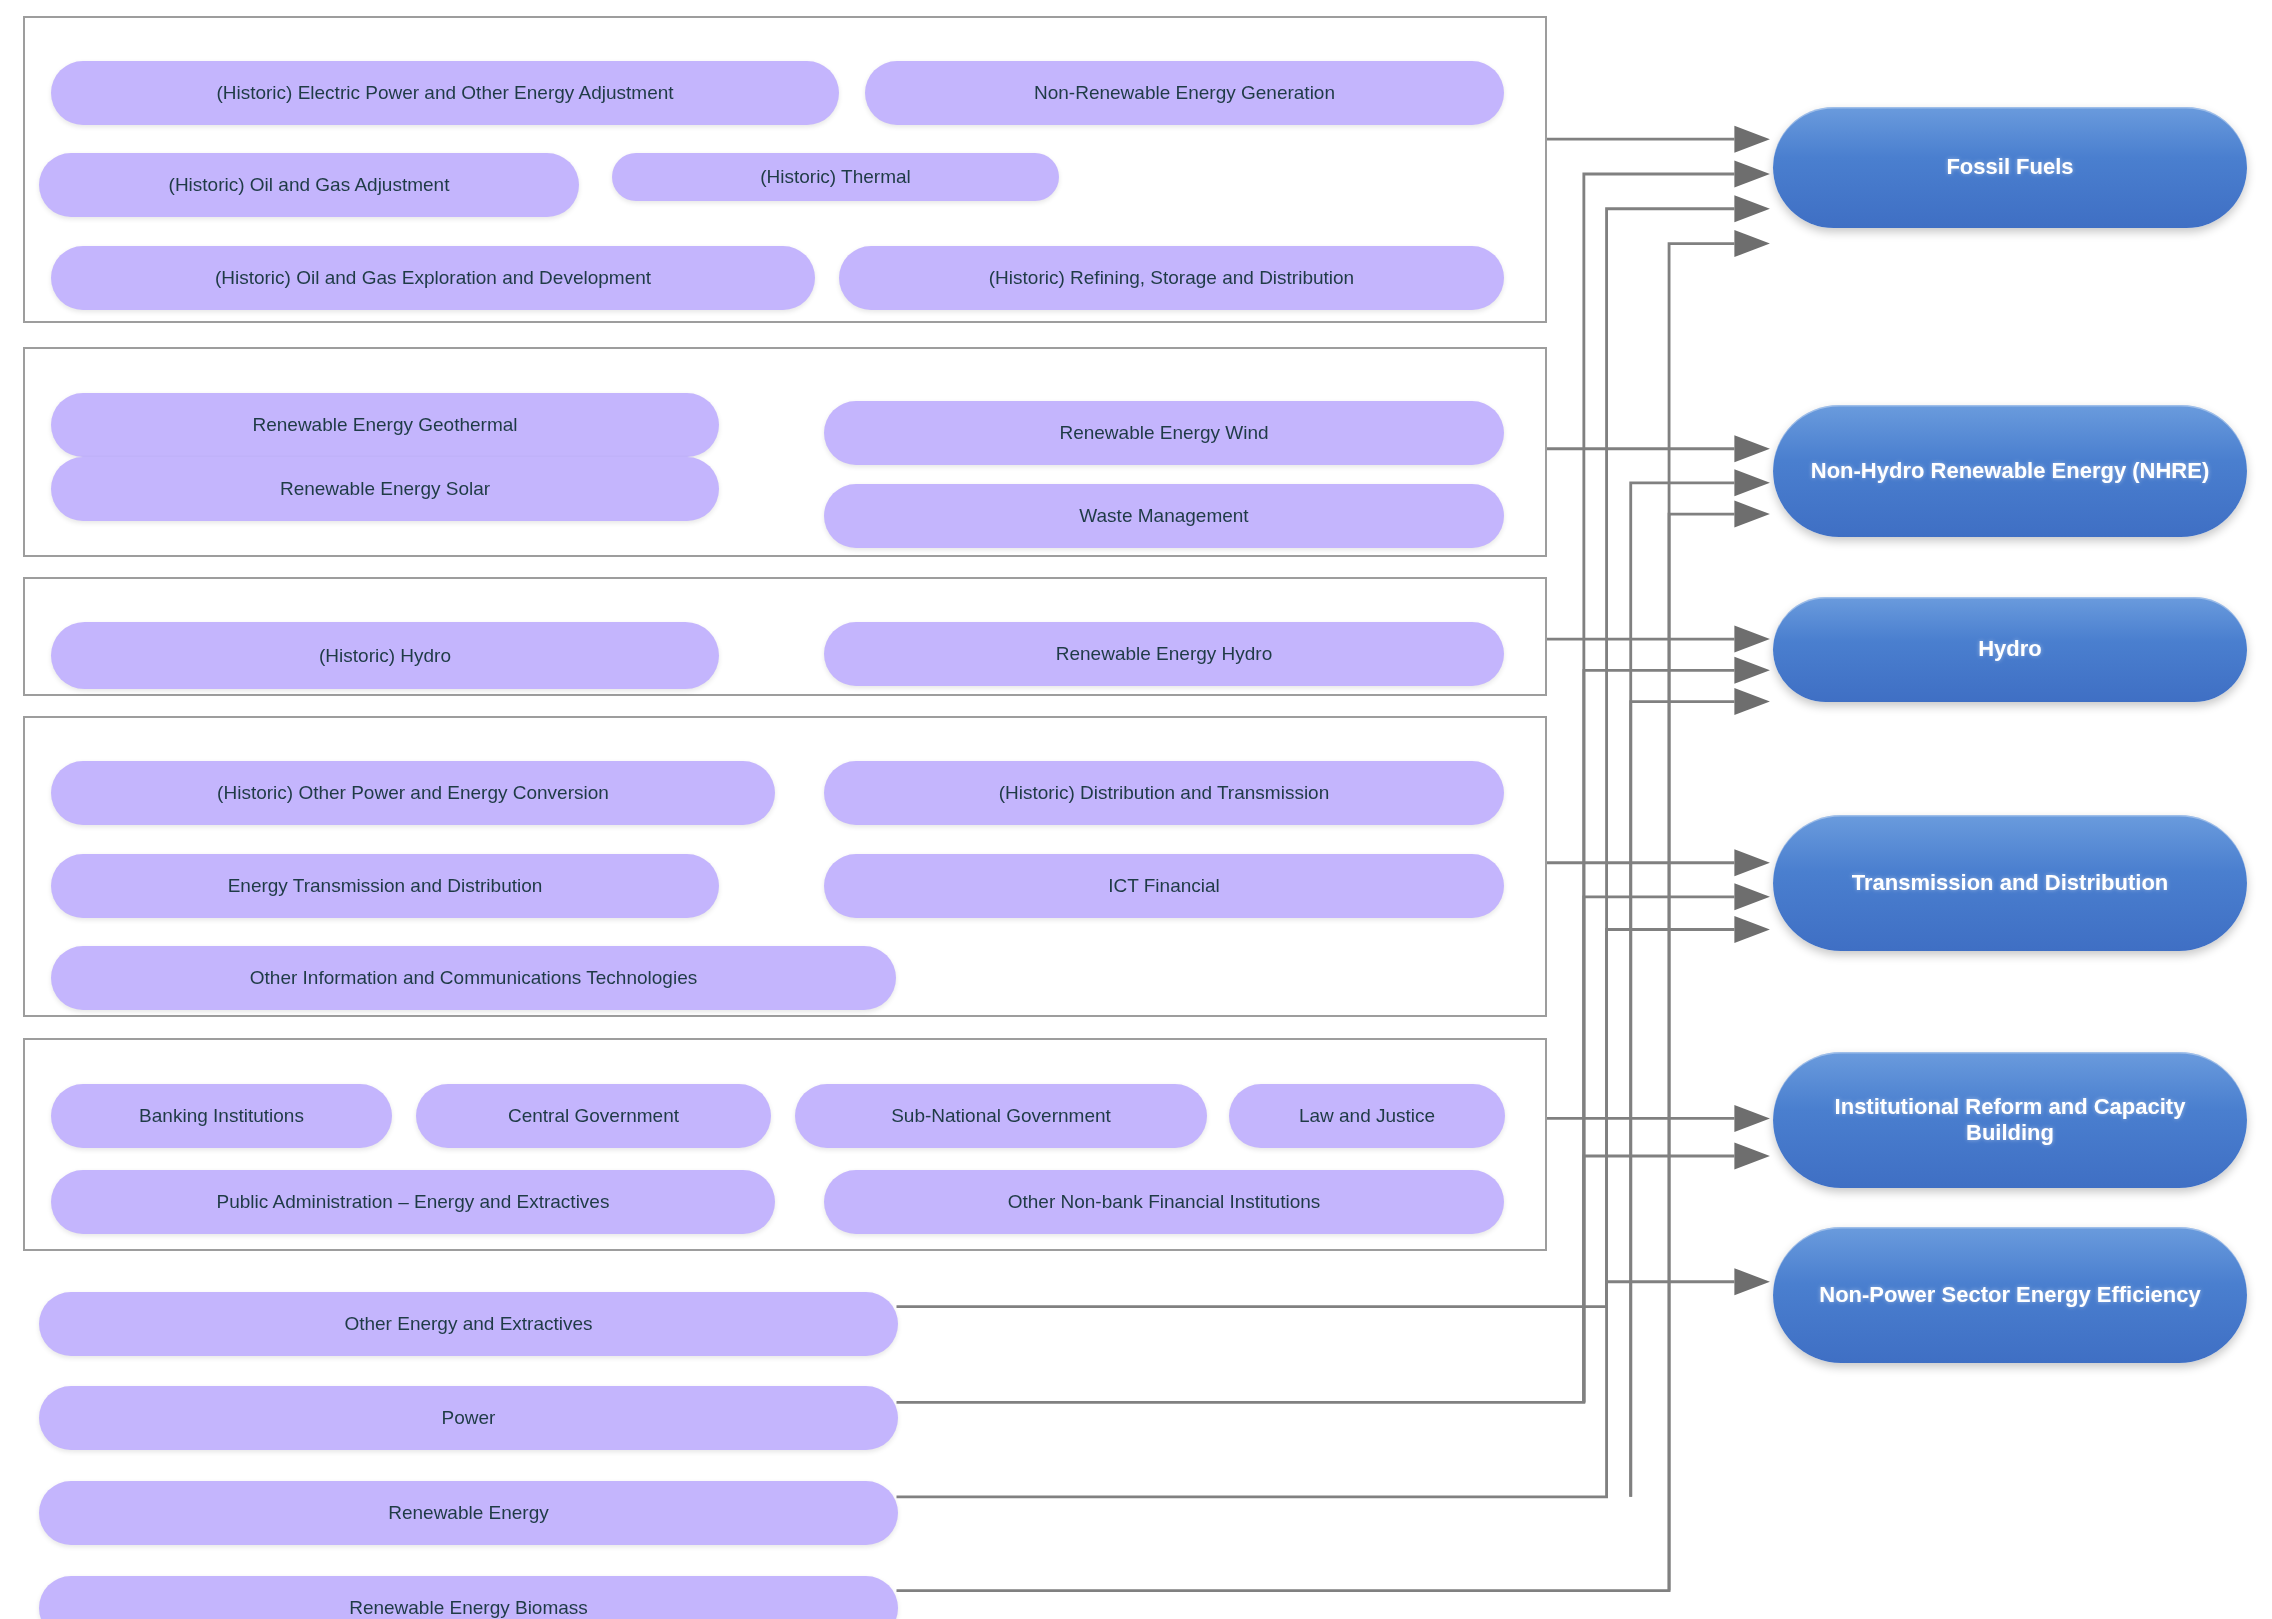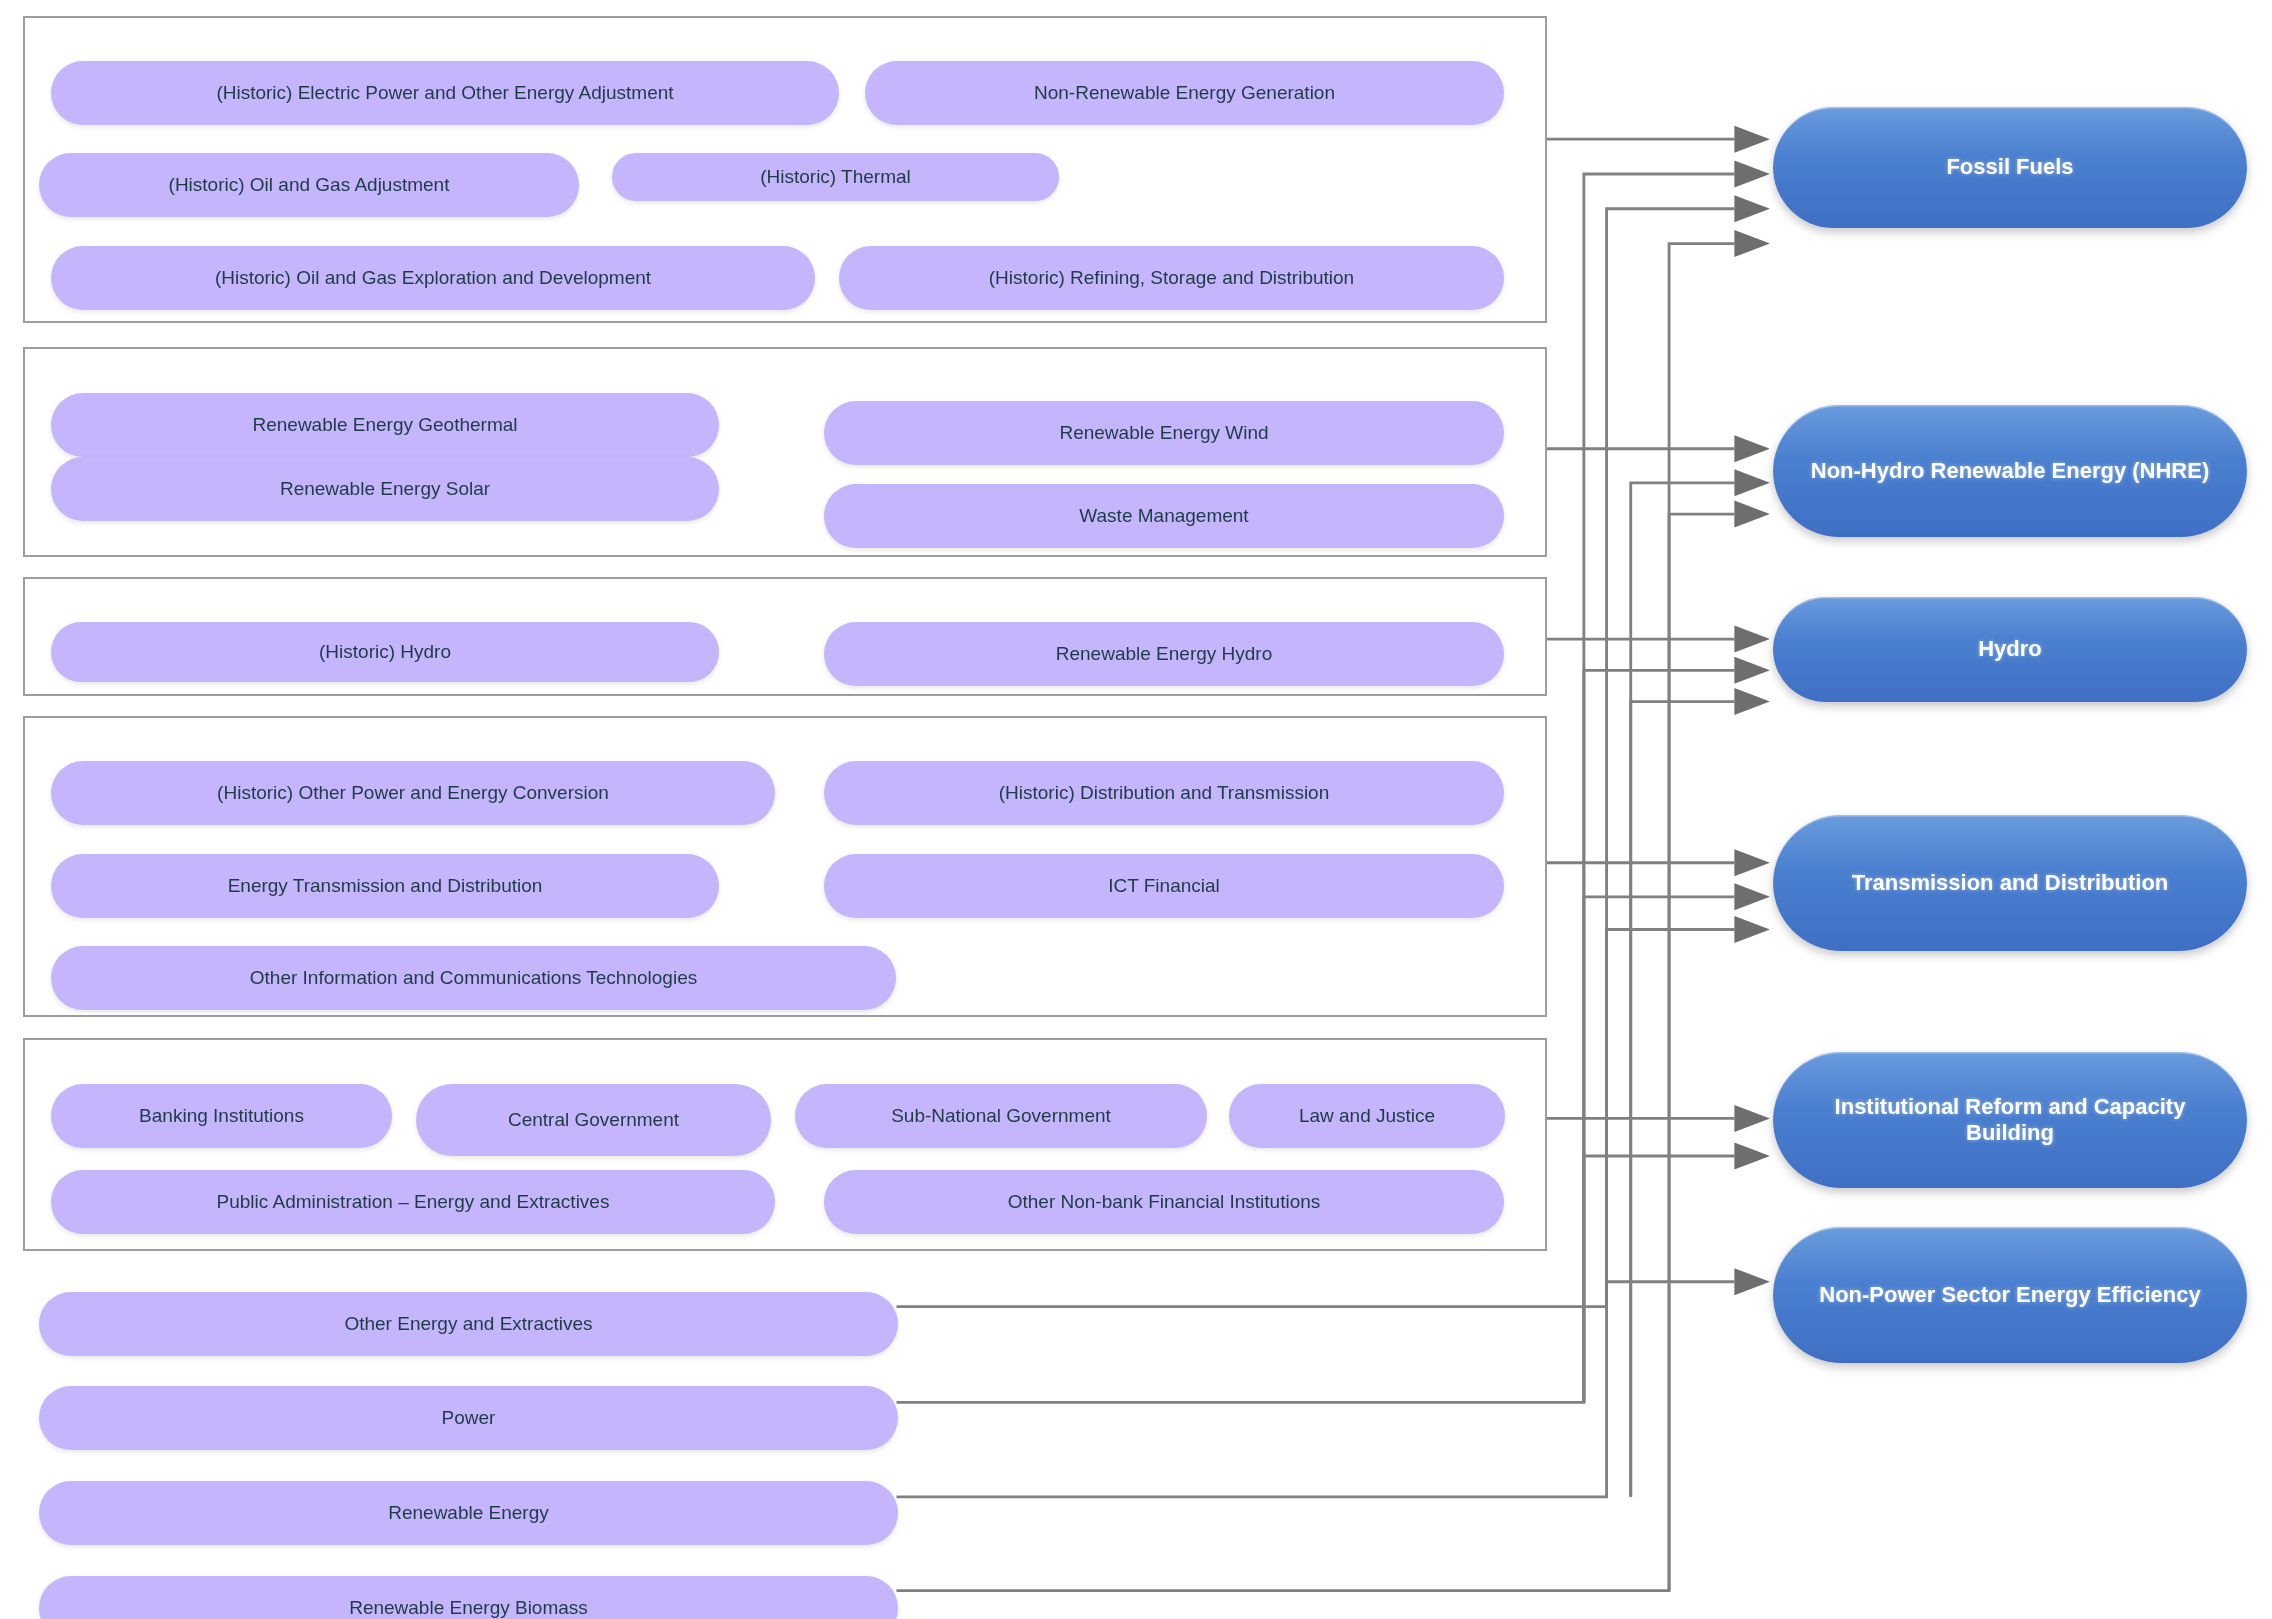--- a/index.html
+++ b/index.html
@@ -117,35 +117,35 @@
 
   <div class="group" style="left:23px;top:347px;width:1524px;height:210px;">
   </div>
   <div class="pill" style="left:51px;top:376px;width:668px;height:64px;">Renewable Energy Geothermal</div>
   <div class="pill" style="left:824px;top:384px;width:680px;height:64px;">Renewable Energy Wind</div>
   <div class="pill" style="left:51px;top:440px;width:668px;height:64px;">Renewable Energy Solar</div>
   <div class="pill" style="left:824px;top:467px;width:680px;height:64px;">Waste Management</div>
 
   <div class="group" style="left:23px;top:577px;width:1524px;height:119px;">
   </div>
-  <div class="pill" style="left:51px;top:605px;width:668px;height:60px;">(Historic) Hydro</div>
+  <div class="pill" style="left:51px;top:605px;width:668px;height:67px;">(Historic) Hydro</div>
   <div class="pill" style="left:824px;top:605px;width:680px;height:64px;">Renewable Energy Hydro</div>
 
   <div class="group" style="left:23px;top:716px;width:1524px;height:301px;">
   </div>
   <div class="pill" style="left:51px;top:744px;width:724px;height:64px;">(Historic) Other Power and Energy Conversion</div>
   <div class="pill" style="left:824px;top:744px;width:680px;height:64px;">(Historic) Distribution and Transmission</div>
   <div class="pill" style="left:51px;top:837px;width:668px;height:64px;">Energy Transmission and Distribution</div>
   <div class="pill" style="left:824px;top:837px;width:680px;height:64px;">ICT Financial</div>
   <div class="pill" style="left:51px;top:929px;width:845px;height:64px;">Other Information and Communications Technologies</div>
 
   <div class="group" style="left:23px;top:1038px;width:1524px;height:213px;">
   </div>
   <div class="pill" style="left:51px;top:1067px;width:341px;height:64px;">Banking Institutions</div>
-  <div class="pill" style="left:416px;top:1067px;width:355px;height:72px;">Central Government</div>
+  <div class="pill" style="left:416px;top:1067px;width:355px;height:64px;">Central Government</div>
   <div class="pill" style="left:795px;top:1067px;width:412px;height:64px;">Sub-National Government</div>
   <div class="pill" style="left:1229px;top:1067px;width:276px;height:64px;">Law and Justice</div>
   <div class="pill" style="left:51px;top:1153px;width:724px;height:64px;">Public Administration – Energy and Extractives</div>
   <div class="pill" style="left:824px;top:1153px;width:680px;height:64px;">Other Non-bank Financial Institutions</div>
 
   <div class="pill" style="left:39px;top:1275px;width:859px;height:64px;">Other Energy and Extractives</div>
   <div class="pill" style="left:39px;top:1369px;width:859px;height:64px;">Power</div>
   <div class="pill" style="left:39px;top:1464px;width:859px;height:64px;">Renewable Energy</div>
   <div class="pill" style="left:39px;top:1559px;width:859px;height:64px;">Renewable Energy Biomass</div>
 

